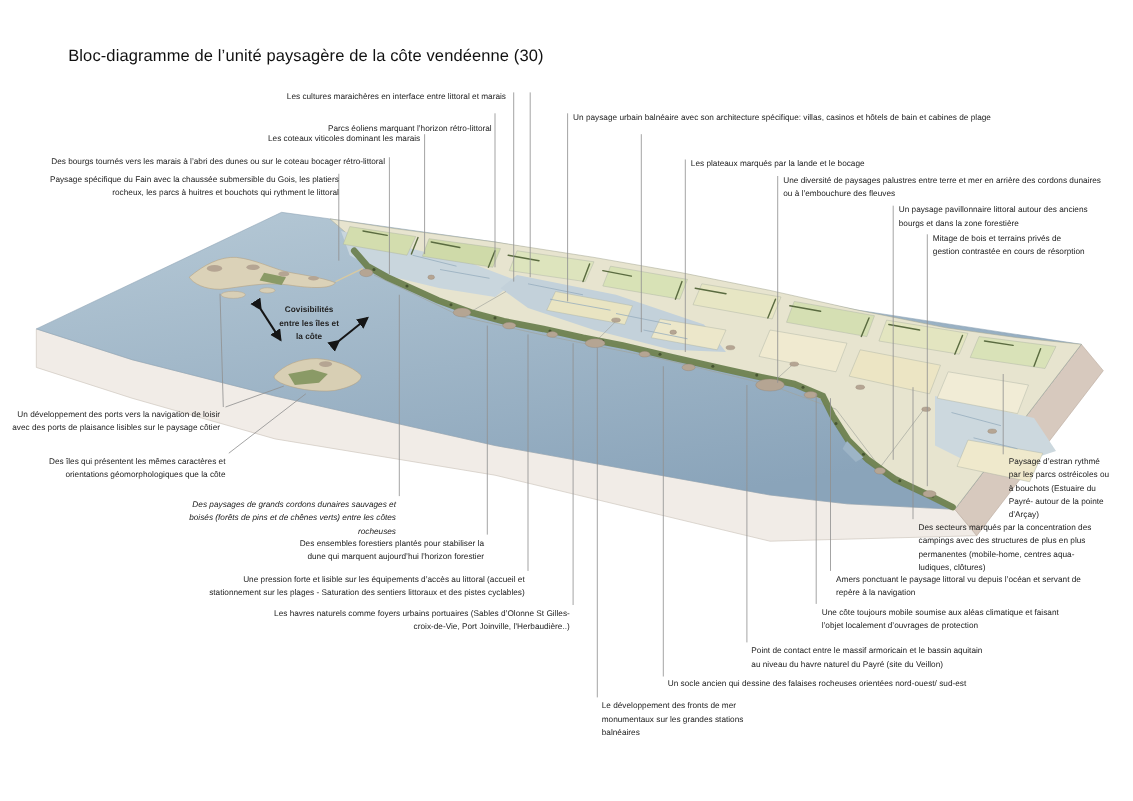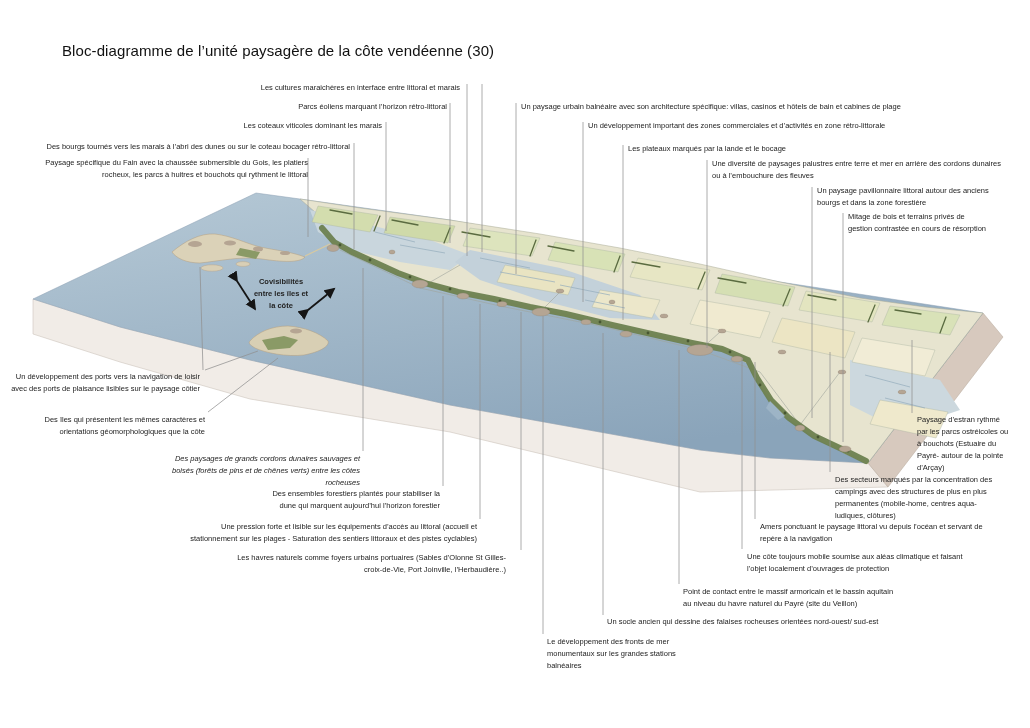--- a/index.html
+++ b/index.html
@@ -204,42 +204,41 @@
 
   <g stroke="#151515" stroke-width="1.8" fill="none">
     <line x1="237" y1="281" x2="255" y2="309" marker-start="url(#ah)" marker-end="url(#ah)"></line>
     <line x1="308" y1="310" x2="334" y2="289" marker-start="url(#ah)" marker-end="url(#ah)"></line>
   </g>
 </svg>
 
 <div class="title" style="left:62px;top:42px;">Bloc-diagramme de l’unité paysagère de la côte vendéenne (30)</div>
 
 <div class="lbl r nw" style="right:570px;top:82px;">Les cultures maraichères en interface entre littoral et marais</div>
-<div class="lbl r nw" style="right:583px;top:101px;">Parcs éoliens marquant l’horizon rétro-littoral</div>
+<div class="lbl r nw" style="right:583px;top:111px;">Parcs éoliens marquant l’horizon rétro-littoral</div>
 <div class="lbl r nw" style="right:648px;top:120px;">Les coteaux viticoles dominant les marais</div>
 <div class="lbl r nw" style="right:680px;top:141px;">Des bourgs tournés vers les marais à l’abri des dunes ou sur le coteau bocager rétro-littoral</div>
 <div class="lbl r" style="right:722px;top:157px;width:286px;">Paysage spécifique du Fain avec la chaussée submersible du Gois, les platiers rocheux, les parcs à huitres et bouchots qui rythment le littoral</div>
 
 <div class="lbl nw" style="left:521px;top:101px;">Un paysage urbain balnéaire avec son architecture spécifique: villas, casinos et hôtels de bain et cabines de plage</div>
-<div class="lbl nw" style="left:588px;top:120px;">Un développement important des zones commerciales et d’activités en zone rétro-littorale</div>
 <div class="lbl nw" style="left:628px;top:143px;">Les plateaux marqués par la lande et le bocage</div>
 <div class="lbl" style="left:712px;top:158px;width:292px;">Une diversité de paysages palustres entre terre et mer en arrière des cordons dunaires ou à l’embouchure des fleuves</div>
 <div class="lbl" style="left:817px;top:185px;width:172px;">Un paysage pavillonnaire littoral autour des anciens bourgs et dans la zone forestière</div>
 <div class="lbl" style="left:848px;top:211px;width:140px;">Mitage de bois et terrains privés de gestion contrastée en cours de résorption</div>
 
 <div class="lbl" style="left:917px;top:414px;width:92px;">Paysage d’estran rythmé par les parcs ostréicoles ou à bouchots (Estuaire du Payré- autour de la pointe d’Arçay)</div>
 <div class="lbl" style="left:835px;top:474px;width:160px;">Des secteurs marqués par la concentration des campings avec des structures de plus en plus permanentes (mobile-home, centres aqua-ludiques, clôtures)</div>
 <div class="lbl" style="left:760px;top:521px;width:238px;">Amers ponctuant le paysage littoral vu depuis l’océan et servant de repère à la navigation</div>
 <div class="lbl" style="left:747px;top:551px;width:232px;">Une côte toujours mobile soumise aux aléas climatique et faisant l’objet localement d’ouvrages de protection</div>
 <div class="lbl" style="left:683px;top:586px;width:214px;">Point de contact entre le massif armoricain et le bassin aquitain au niveau du havre naturel du Payré (site du Veillon)</div>
 <div class="lbl nw" style="left:607px;top:616px;">Un socle ancien qui dessine des falaises rocheuses orientées nord-ouest/ sud-est</div>
 <div class="lbl" style="left:547px;top:636px;width:152px;">Le développement des fronts de mer monumentaux sur les grandes stations balnéaires</div>
 
 <div class="lbl r" style="right:825px;top:414px;width:198px;">Des îles qui présentent les mêmes caractères  et orientations géomorphologiques que la côte</div>
 <div class="lbl r" style="right:830px;top:371px;width:192px;">Un développement des ports vers la navigation de loisir avec des ports de plaisance lisibles sur le paysage côtier</div>
 <div class="lbl r" style="right:670px;top:453px;width:196px;font-style:italic;">Des paysages de grands cordons dunaires sauvages et boisés (forêts de pins et de chênes verts) entre les côtes rocheuses</div>
 <div class="lbl r" style="right:590px;top:488px;width:180px;">Des ensembles forestiers plantés pour stabiliser la dune qui marquent aujourd’hui l’horizon forestier</div>
 <div class="lbl r" style="right:553px;top:521px;width:296px;">Une pression forte et lisible sur les équipements d’accès au littoral (accueil et stationnement sur les plages - Saturation des sentiers littoraux et des pistes cyclables)</div>
-<div class="lbl r" style="right:524px;top:552px;width:282px;text-align:right;">Les havres naturels comme foyers urbains portuaires (Sables d’Olonne St Gilles-croix-de-Vie, Port Joinville, l’Herbaudière..)</div>
+<div class="lbl r" style="right:512px;top:552px;width:282px;text-align:right;">Les havres naturels comme foyers urbains portuaires (Sables d’Olonne St Gilles-croix-de-Vie, Port Joinville, l’Herbaudière..)</div>
 
 <div class="lbl c" style="left:250px;top:276px;width:62px;font-weight:bold;">Covisibilités entre les îles et la côte</div>
 
 </div>
 
 </body></html>

